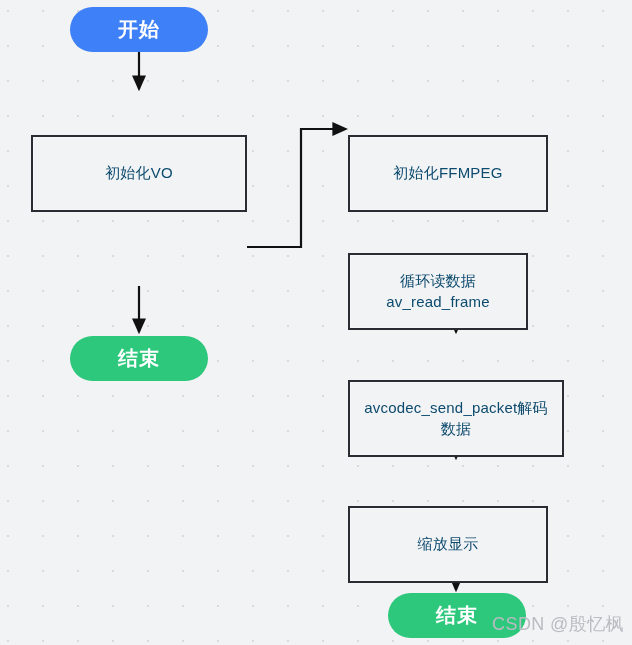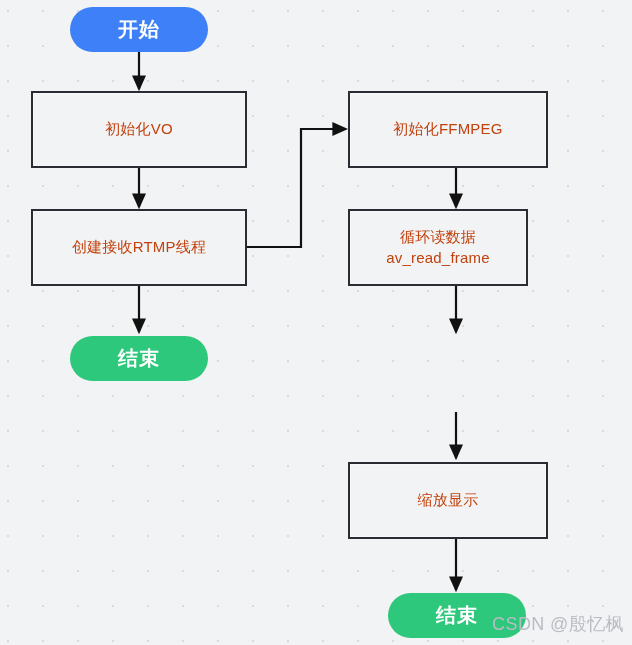--- a/index.html
+++ b/index.html
@@ -44,22 +44,23 @@
   }
   .node .label {
     display: block;
     line-height: 1.35;
   }
 
   .process {
     background: #f2f3f5;
     border: 2px solid #2b2c33;
     box-shadow: inset 0 0 0 1px #f7f7f9;
-    color: #c2410c;
+    color: #0c4a6e;
     font-size: 15px;
+    margin-top: 44px;
   }
   .process .label {
     padding: 0 12px;
     letter-spacing: 0.2px;
   }
 
   .terminator {
     border-radius: 24px;
     color: #ffffff;
     font-size: 20px;
@@ -110,36 +111,36 @@
   </svg>
 
   <div class="node terminator start" style="left:70px; top:7px; width:138px; height:45px;">
     <span class="label">开始</span>
   </div>
 
   <div class="node process" style="left:31px; top:91px; width:216px; height:77px;">
     <span class="label">初始化VO</span>
   </div>
 
-  <div class="node process" style="left:31px; top:209px; width:216px; height:77px;">
-    <span class="label">创建接收RTMP线程</span>
-  </div>
 
   <div class="node terminator end" style="left:70px; top:336px; width:138px; height:45px;">
     <span class="label">结束</span>
   </div>
 
   <div class="node process" style="left:348px; top:91px; width:200px; height:77px;">
     <span class="label">初始化FFMPEG</span>
   </div>
 
   <div class="node process" style="left:348px; top:209px; width:180px; height:77px;">
     <span class="label">循环读数据av_read_frame</span>
   </div>
 
+  <div class="node process" style="left:348px; top:336px; width:216px; height:77px;">
+    <span class="label">avcodec_send_packet解码数据</span>
+  </div>
 
   <div class="node process" style="left:348px; top:462px; width:200px; height:77px;">
     <span class="label">缩放显示</span>
   </div>
 
   <div class="node terminator end" style="left:388px; top:593px; width:138px; height:45px;">
     <span class="label">结束</span>
   </div>
 
   <div id="watermark">CSDN @殷忆枫</div>

